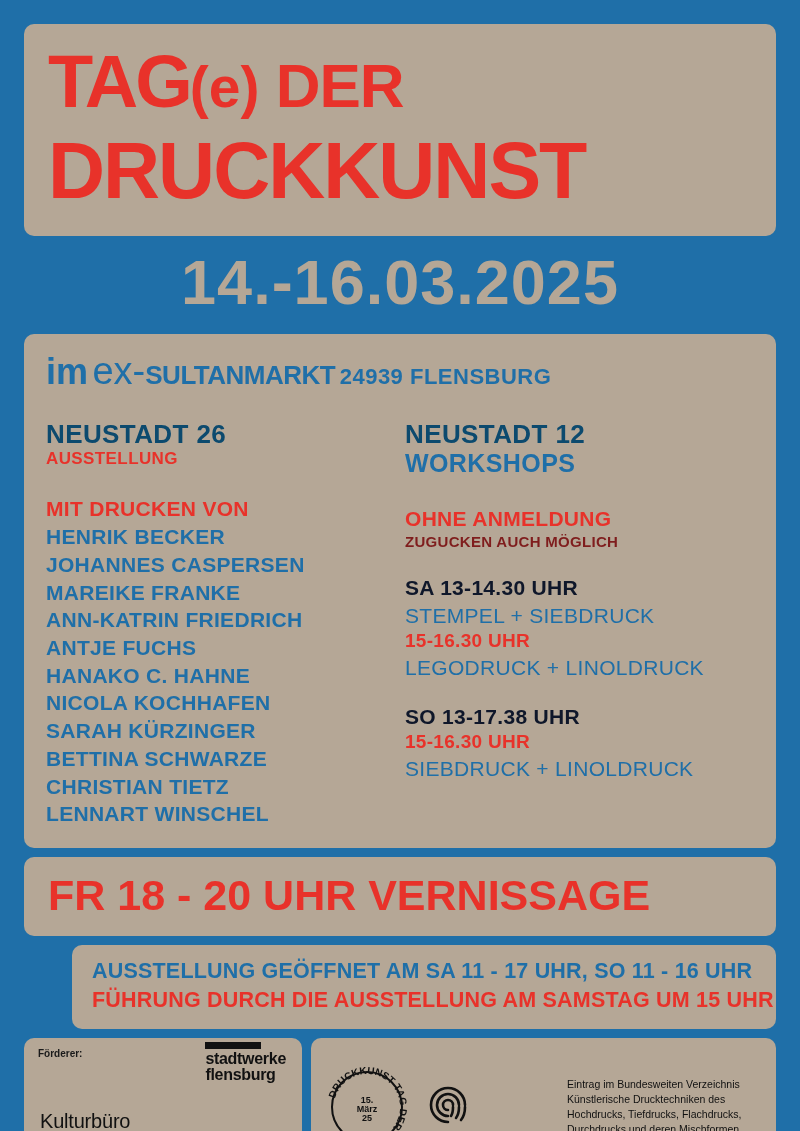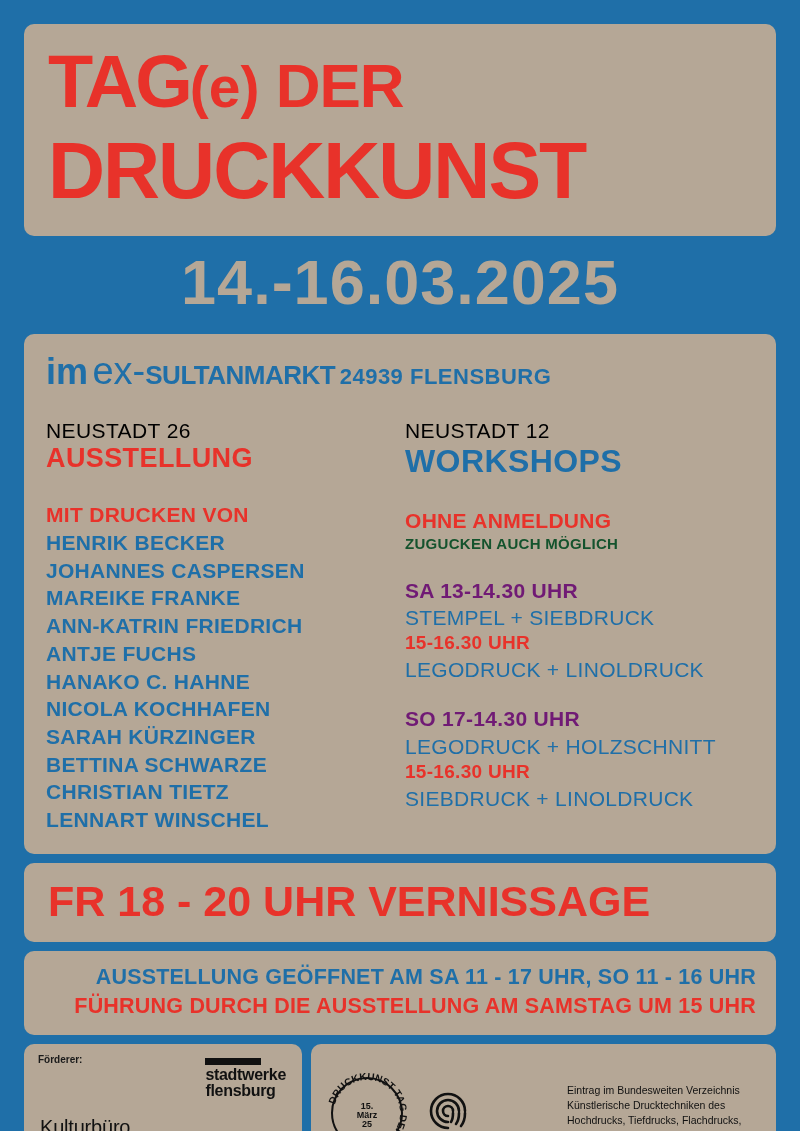--- a/index.html
+++ b/index.html
@@ -82,37 +82,37 @@
 
   
   .cols {
     display: flex;
     padding: 18px 22px 20px 22px;
     gap: 10px;
   }
   .col-left { width: 50%; }
   .col-right { width: 50%; text-align: left; }
   .col-head {
-    color: #000000;
-    font-weight: normal;
-    font-size: 21px;
+    color: #0c4a6e;
+    font-weight: bold;
+    font-size: 26px;
     letter-spacing: 0.4px;
     line-height: 1.18;
   }
   .col-sub {
     color: #e8322a;
     font-weight: bold;
-    font-size: 27px;
+    font-size: 17px;
     letter-spacing: 0.4px;
     line-height: 1.18;
   }
   .col-sub-blue {
     color: #1f6fa8;
     font-weight: bold;
-    font-size: 32px;
+    font-size: 25px;
     letter-spacing: 0.4px;
     line-height: 1.18;
   }
   .artists-head {
     color: #e8322a;
     font-weight: bold;
     font-size: 21px;
     letter-spacing: 0.3px;
     margin-top: 26px;
     line-height: 1.32;
@@ -126,29 +126,29 @@
   }
   .ws-note {
     color: #e8322a;
     font-weight: bold;
     font-size: 21px;
     letter-spacing: 0.3px;
     margin-top: 26px;
     line-height: 1.3;
   }
   .ws-note-small {
-    color: #14532d;
+    color: #7f1d1d;
     font-weight: bold;
     font-size: 15px;
     letter-spacing: 0.3px;
     line-height: 1.35;
   }
   .ws-group { margin-top: 22px; }
   .ws-day {
-    color: #701a75;
+    color: #0f172a;
     font-weight: bold;
     font-size: 21px;
     letter-spacing: 0.3px;
     line-height: 1.3;
   }
   .ws-item {
     color: #1f6fa8;
     font-weight: normal;
     font-size: 21px;
     letter-spacing: 0.3px;
@@ -168,21 +168,22 @@
     font-weight: bold;
     font-size: 43px;
     letter-spacing: 0px;
     padding: 14px 24px 16px 24px;
     white-space: nowrap;
   }
 
   
   .opening {
     padding: 12px 20px 14px 20px;
-    text-align: right;
+    text-align: left;
+    margin-left: 48px;
   }
   .opening .line1 {
     color: #1f6fa8;
     font-weight: bold;
     font-size: 21.5px;
     letter-spacing: 0.2px;
     line-height: 1.35;
     white-space: nowrap;
   }
   .opening .line2 {
@@ -214,21 +215,21 @@
     gap: 14px;
   }
   .foerderer {
     color: #1a1a1a;
     font-size: 10px;
     font-weight: bold;
   }
   .stadtwerke {
     position: absolute;
     right: 16px;
-    top: 14px;
+    top: 4px;
     text-align: left;
   }
   .sw-bar {
     width: 56px; height: 7px; background: #111; margin-bottom: 2px;
   }
   .sw-text {
     color: #111; font-weight: bold; font-size: 16px; line-height: 1.0;
     letter-spacing: -0.3px;
   }
   .kulturbuero {
@@ -314,22 +315,21 @@
         <div class="ws-note-small">ZUGUCKEN AUCH MÖGLICH</div>
 
         <div class="ws-group">
           <div class="ws-day">SA 13-14.30 UHR</div>
           <div class="ws-item">STEMPEL + SIEBDRUCK</div>
           <div class="ws-time">15-16.30 UHR</div>
           <div class="ws-item">LEGODRUCK + LINOLDRUCK</div>
         </div>
 
         <div class="ws-group">
-          <div class="ws-day">SO 17-14.30 UHR</div>
-          <div class="ws-item">LEGODRUCK + HOLZSCHNITT</div>
+          <div class="ws-day">SO 13-17.38 UHR</div>
           <div class="ws-time">15-16.30 UHR</div>
           <div class="ws-item">SIEBDRUCK + LINOLDRUCK</div>
         </div>
       </div>
     </div>
   </div>
 
   <div class="panel vernissage">FR 18 - 20 UHR VERNISSAGE</div>
 
   <div class="panel opening">

